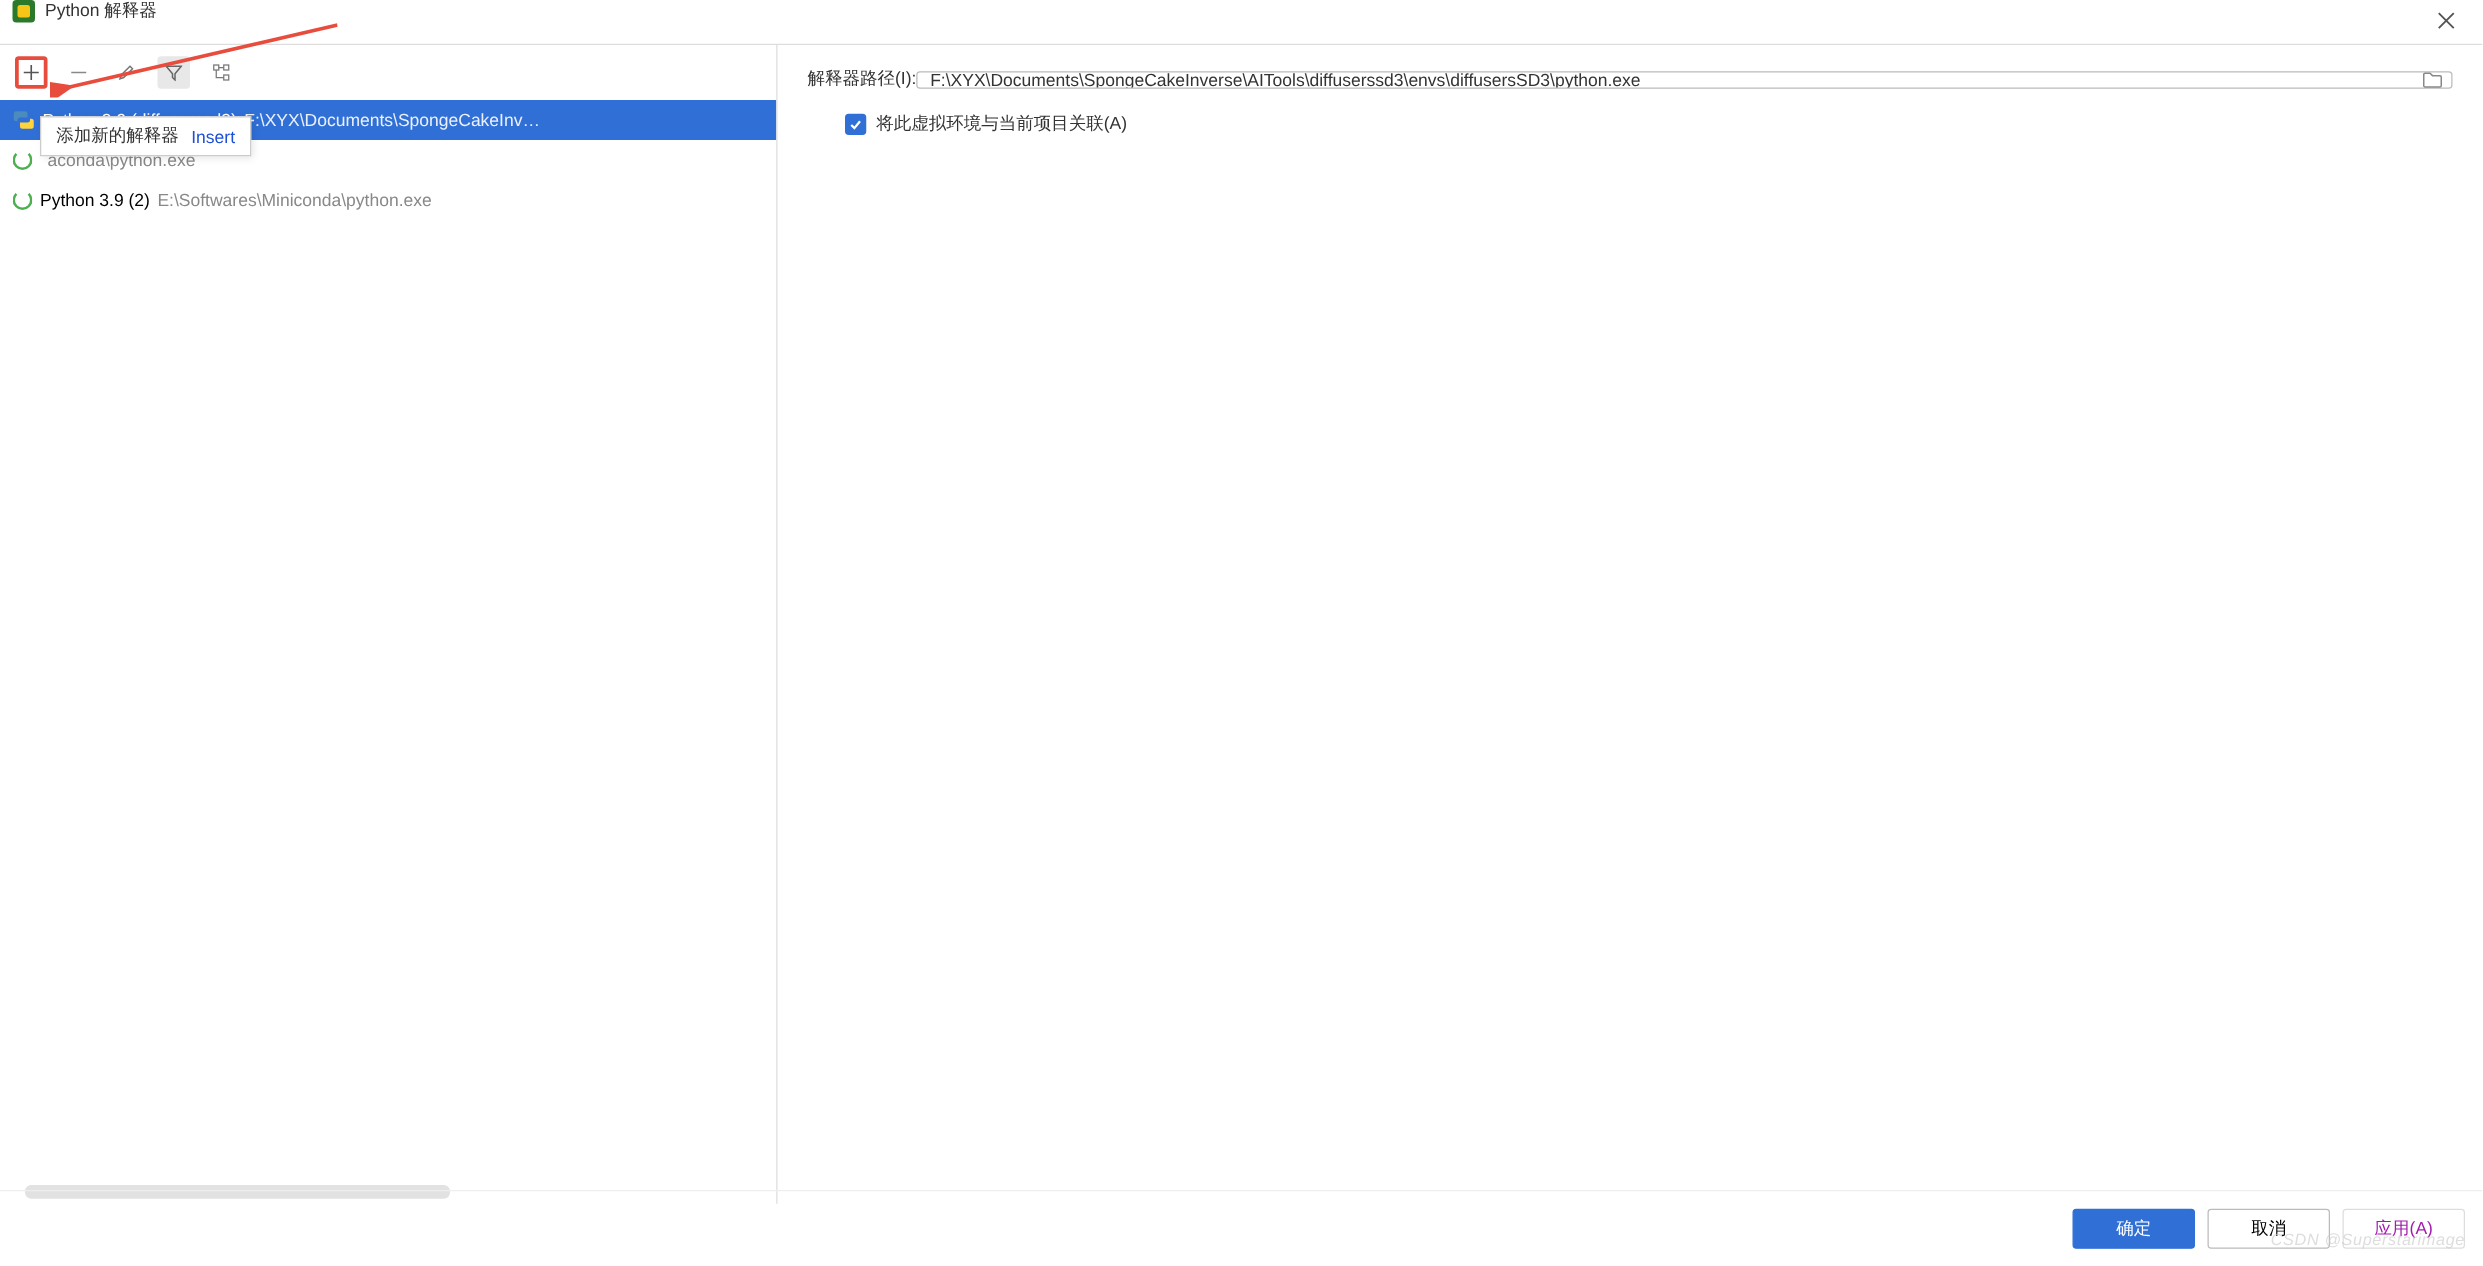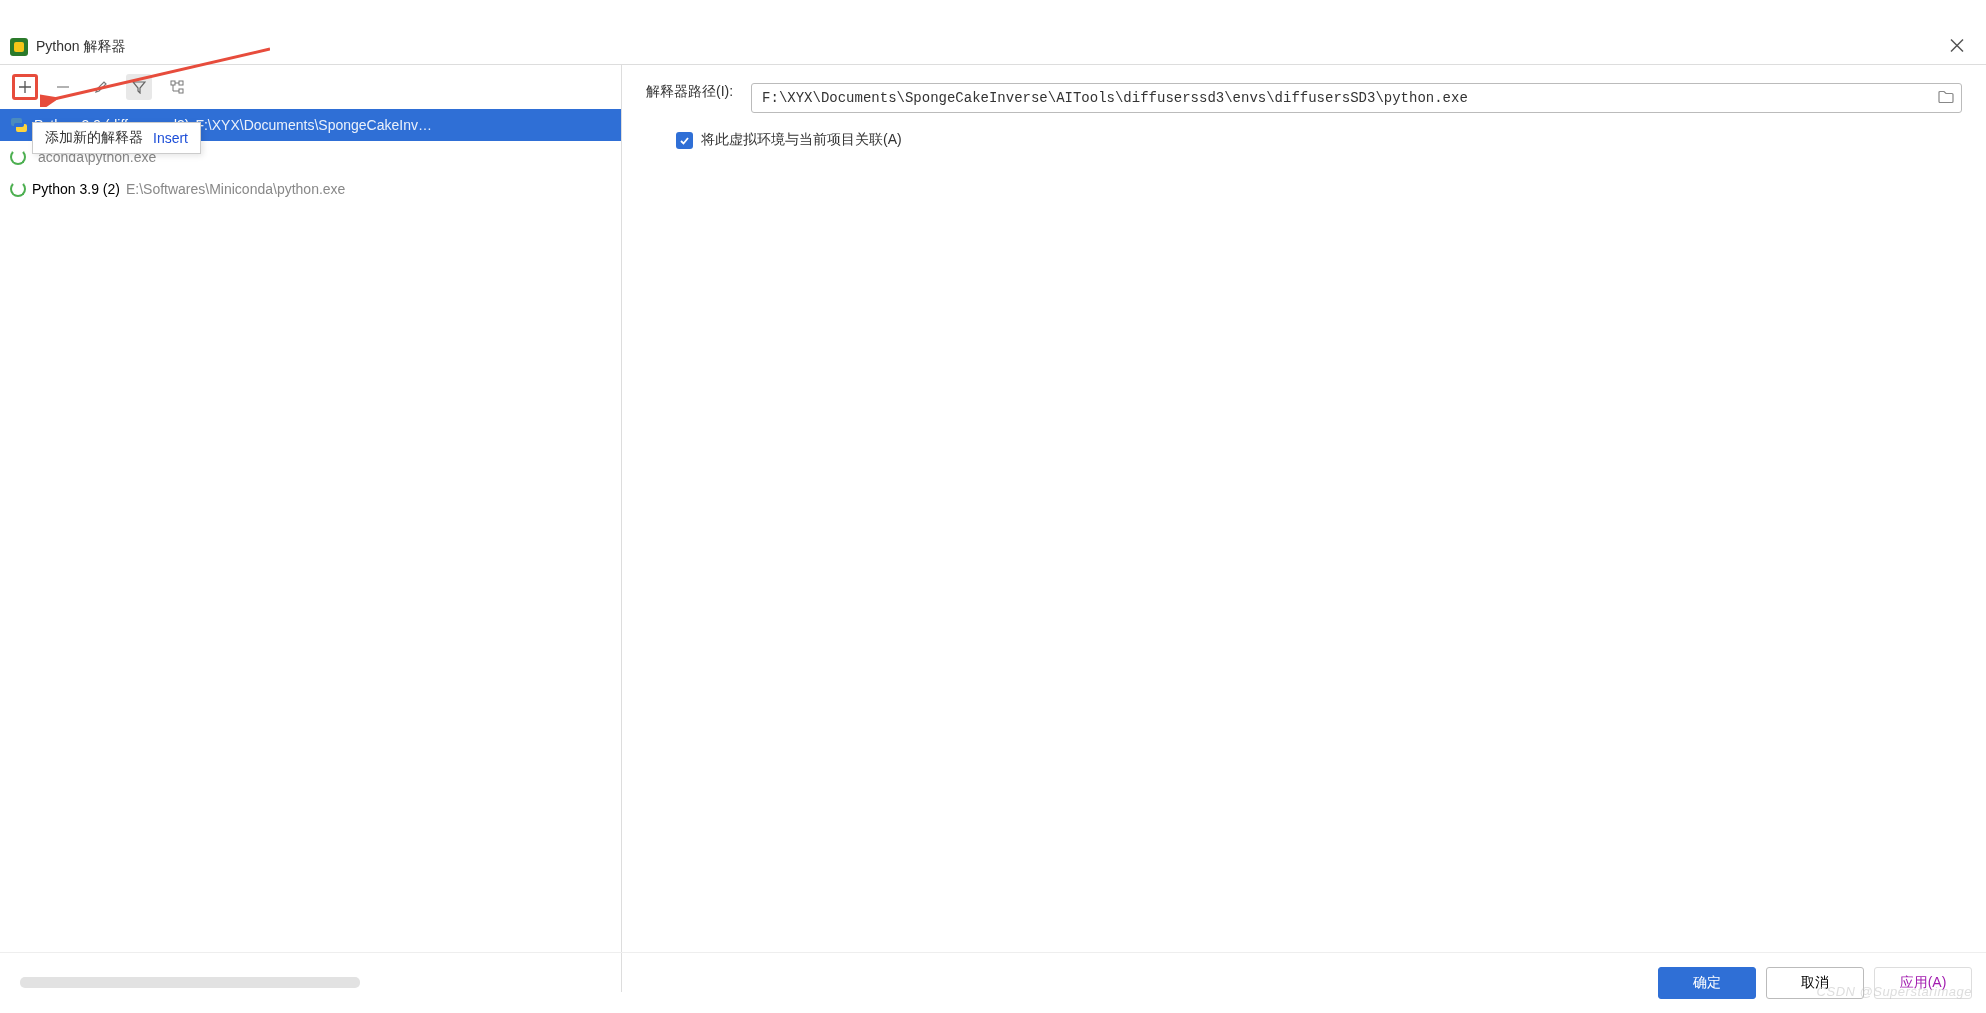--- a/index.html
+++ b/index.html
@@ -9,25 +9,24 @@
       background: #ffffff;
       color: #000000;
       overflow: hidden;
       width: 1986px;
       height: 1013px;
       position: relative;
     }
     .titlebar {
       height: 36px;
       display: flex;
-      align-items: center;
+      align-items: flex-start;
       padding: 0 10px;
       border-bottom: 1px solid #ddd;
       position: relative;
-      margin-top: 29px;
     }
     .app-icon {
       width: 18px;
       height: 18px;
       margin-right: 8px;
       background: #2b7a2b;
       border-radius: 3px;
       position: relative;
       display: flex;
       align-items: center;
@@ -178,40 +177,40 @@
       height: 11px;
       background: #e2e2e2;
       border-radius: 5px;
     }
     .right-pane {
       flex: 1;
       padding: 18px 24px;
     }
     .path-row {
       display: flex;
-      align-items: flex-start;
-      gap: 18px;
+      align-items: flex-end;
+      gap: 0;
     }
     .path-label {
       font-size: 14px;
       color: #333;
       white-space: nowrap;
     }
     .path-input-wrap {
       flex: 1;
       position: relative;
     }
     .path-input {
       width: 100%;
-      height: 30px;
+      height: 14px;
       border: 1px solid #bbb;
       border-radius: 3px;
       padding: 0 36px 0 10px;
       font-size: 14px;
-      font-family: Liberation Mono, monospace;
+      font-family: Liberation Sans, sans-serif;
       color: #333;
     }
     .browse-icon {
       position: absolute;
       right: 8px;
       top: 50%;
       transform: translateY(-50%);
       color: #888;
       cursor: pointer;
     }

